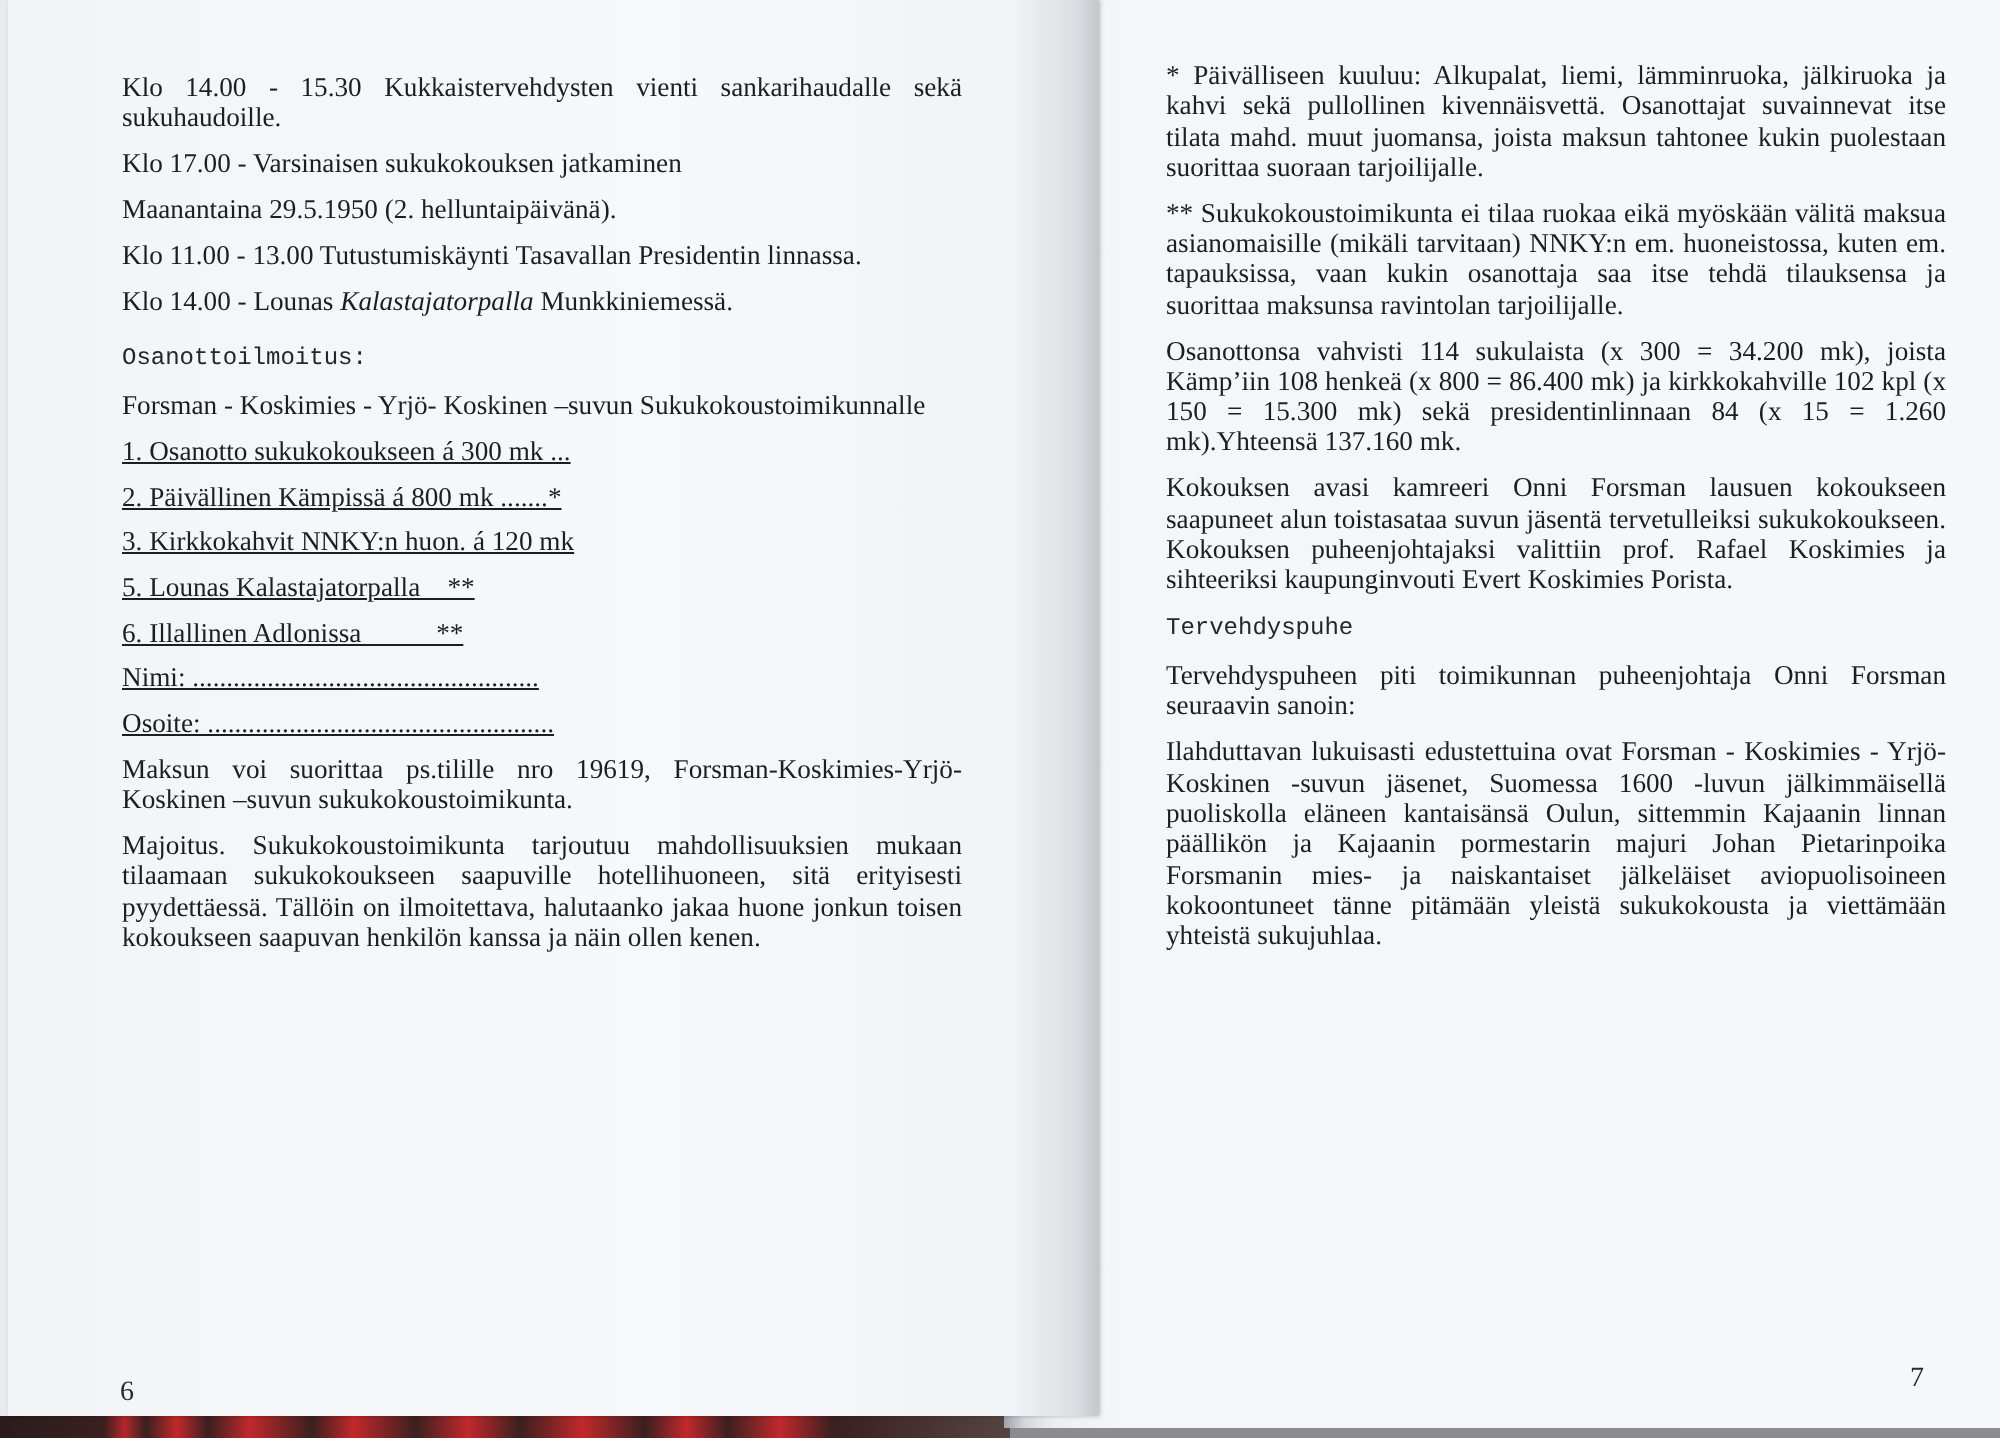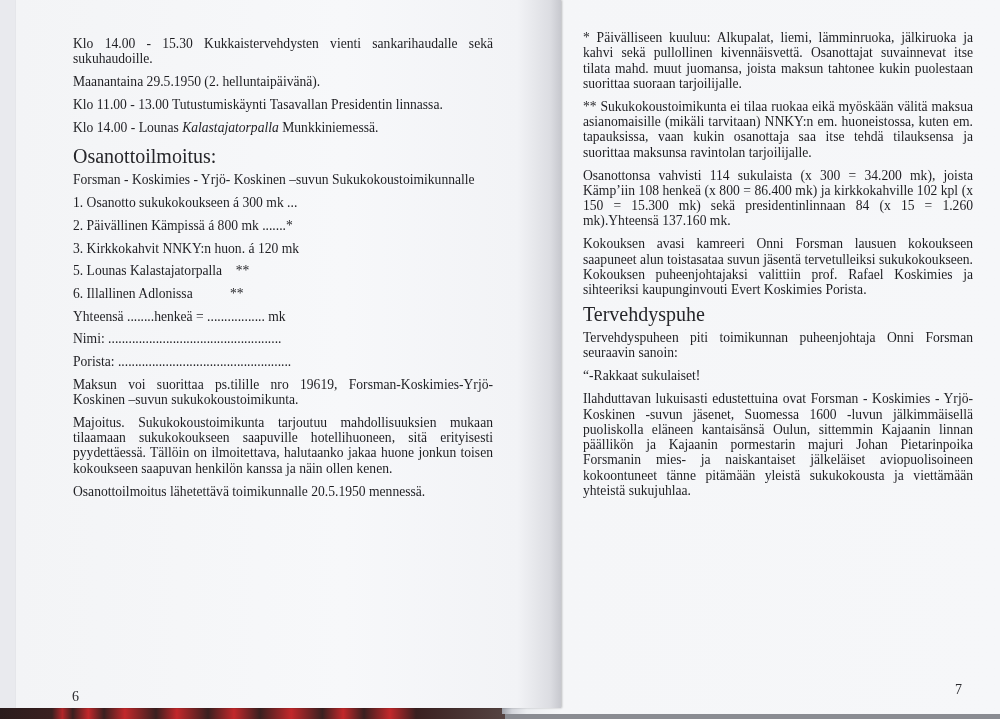--- a/index.html
+++ b/index.html
@@ -14,87 +14,85 @@
     background:linear-gradient(90deg,#2a1c1c 0%,#3a2020 10%,#b3262a 12%,#3a2020 14%,#c2282b 17%,#3a2020 20%,#c2282b 24%,#3a2020 30%,#c2282b 34%,#3a2020 40%,#c2282b 45%,#3a2020 50%,#c2282b 56%,#3a2020 62%,#c2282b 66%,#3a2020 70%,#c2282b 75%,#3a2020 80%,#5a4a48 100%);
   }
   .bottom-strip-right {
     position:absolute; left:505px; top:714px; width:495px; height:5px;
     background:#8a8c92;
   }
   .page {
     position:absolute; top:0; background:#f6f7f9;
   }
   .page-left {
-    left:16px; width:502px; height:708px;
+    left:4px; width:502px; height:708px;
     background:linear-gradient(90deg,#f3f4f6 0%,#f7f8fa 60%,#f2f3f6 92%,#dcdde2 98%,#c7c8ce 100%);
     box-shadow: 1px 0 2px rgba(0,0,0,0.25);
     z-index:2;
     padding-left:43px;
   }
   .page-right {
     left:502px; width:498px; height:714px;
     background:linear-gradient(90deg,#9fa2aa 0%,#d4d6dc 2%,#eceef1 5%,#f5f6f8 12%,#f6f7f9 100%);
     z-index:1;
   }
   .content {
     position:absolute;
     font-size:13.6px; line-height:15.3px;
     text-align:justify;
   }
   .page-left .content { left:57px; top:36px; width:420px; }
   .page-right .content { left:81px; top:30px; width:390px; }
   p { margin:0 0 7.6px 0; }
   p.tight { margin-bottom:7.4px; }
   h2 {
-    font-family:Liberation Serif, serif;
-    font-weight:normal; font-size:20px; line-height:18px;
+    font-family:Liberation Mono, monospace;
+    font-weight:normal; font-size:12px; line-height:18px;
     margin:12px 0 7px 0; color:#26262a;
   }
   .page-right h2 { margin-top:7px; }
   .page-num {
     position:absolute; font-size:14px; color:#2a2a2e;
   }
   .page-left .page-num { left:56px; top:689px; }
   .page-right .page-num { left:453px; top:682px; }
-  .fill-line { white-space:pre; }
+  .fill-line { white-space:pre;text-decoration:underline; }
 </style>
 </head>
 <body>
 
 <div class="bottom-strip"></div>
 <div class="bottom-strip-right"></div>
 
 <div class="page page-left">
   <div class="content">
     <p>Klo 14.00 - 15.30 Kukkaistervehdysten vienti sankarihaudalle sekä sukuhaudoille.</p>
+    <p>Klo 17.00 - Varsinaisen sukukokouksen jatkaminen</p>
     <p>Maanantaina 29.5.1950 (2. helluntaipäivänä).</p>
     <p>Klo 11.00 - 13.00 Tutustumiskäynti Tasavallan Presidentin linnassa.</p>
     <p><span>Klo 14.00 - Lounas </span><em>Kalastajatorpalla</em><span> Munkkiniemessä.</span></p>
     <h2>Osanottoilmoitus:</h2>
     <p>Forsman - Koskimies - Yrjö- Koskinen –suvun Sukukokoustoimikunnalle</p>
     <p class="tight fill-line">1. Osanotto sukukokoukseen á 300 mk ...</p>
     <p class="tight fill-line">2. Päivällinen Kämpissä á 800 mk .......*</p>
     <p class="tight fill-line">3. Kirkkokahvit NNKY:n huon. á 120 mk</p>
     <p class="tight fill-line">5. Lounas Kalastajatorpalla    **</p>
     <p class="tight fill-line">6. Illallinen Adlonissa           **</p>
-    <p class="tight fill-line">Yhteensä ........henkeä = ................. mk</p>
     <p class="tight fill-line">Nimi: ...................................................</p>
-    <p class="tight fill-line">Porista: ...................................................</p>
+    <p class="tight fill-line">Osoite: ...................................................</p>
     <p>Maksun voi suorittaa ps.tilille nro 19619, Forsman-Koskimies-Yrjö-Koskinen –suvun sukukokoustoimikunta.</p>
     <p>Majoitus. Sukukokoustoimikunta tarjoutuu mahdollisuuksien mukaan tilaamaan sukukokoukseen saapuville hotellihuoneen, sitä erityisesti pyydettäessä. Tällöin on ilmoitettava, halutaanko jakaa huone jonkun toisen kokoukseen saapuvan henkilön kanssa ja näin ollen kenen.</p>
-    <p>Osanottoilmoitus lähetettävä  toimikunnalle 20.5.1950 mennessä.</p>
   </div>
   <div class="page-num">6</div>
 </div>
 
 <div class="page page-right">
   <div class="content">
     <p>* Päivälliseen kuuluu: Alkupalat, liemi, lämminruoka, jälkiruoka ja kahvi sekä pullollinen kivennäisvettä.  Osanottajat suvainnevat itse tilata mahd. muut juomansa, joista maksun tahtonee kukin puolestaan suorittaa suoraan tarjoilijalle.</p>
     <p>** Sukukokoustoimikunta ei tilaa ruokaa eikä myöskään välitä maksua asianomaisille (mikäli tarvitaan) NNKY:n em. huoneistossa, kuten em.  tapauksissa, vaan kukin osanottaja saa itse tehdä tilauksensa ja suorittaa maksunsa ravintolan tarjoilijalle.</p>
     <p>Osanottonsa vahvisti 114 sukulaista (x 300 = 34.200 mk), joista Kämp’iin 108 henkeä (x 800 = 86.400 mk) ja kirkkokahville 102 kpl (x 150 = 15.300 mk) sekä presidentinlinnaan 84 (x 15 = 1.260 mk).Yhteensä 137.160 mk.</p>
     <p>Kokouksen avasi kamreeri Onni Forsman lausuen kokoukseen saapuneet alun toistasataa suvun jäsentä tervetulleiksi sukukokoukseen. Kokouksen puheenjohtajaksi valittiin prof. Rafael Koskimies ja sihteeriksi kaupunginvouti Evert Koskimies Porista.</p>
     <h2>Tervehdyspuhe</h2>
     <p>Tervehdyspuheen piti toimikunnan puheenjohtaja Onni Forsman seuraavin sanoin:</p>
-    <p>“-Rakkaat sukulaiset!</p>
     <p>Ilahduttavan lukuisasti edustettuina ovat Forsman - Koskimies - Yrjö-Koskinen -suvun jäsenet, Suomessa 1600 -luvun jälkimmäisellä puoliskolla eläneen kantaisänsä Oulun, sittemmin Kajaanin linnan päällikön ja Kajaanin pormestarin majuri Johan Pietarinpoika Forsmanin mies- ja naiskantaiset jälkeläiset aviopuolisoineen kokoontuneet tänne pitämään yleistä sukukokousta ja viettämään yhteistä sukujuhlaa.</p>
   </div>
   <div class="page-num">7</div>
 </div>
 
 </body></html>

